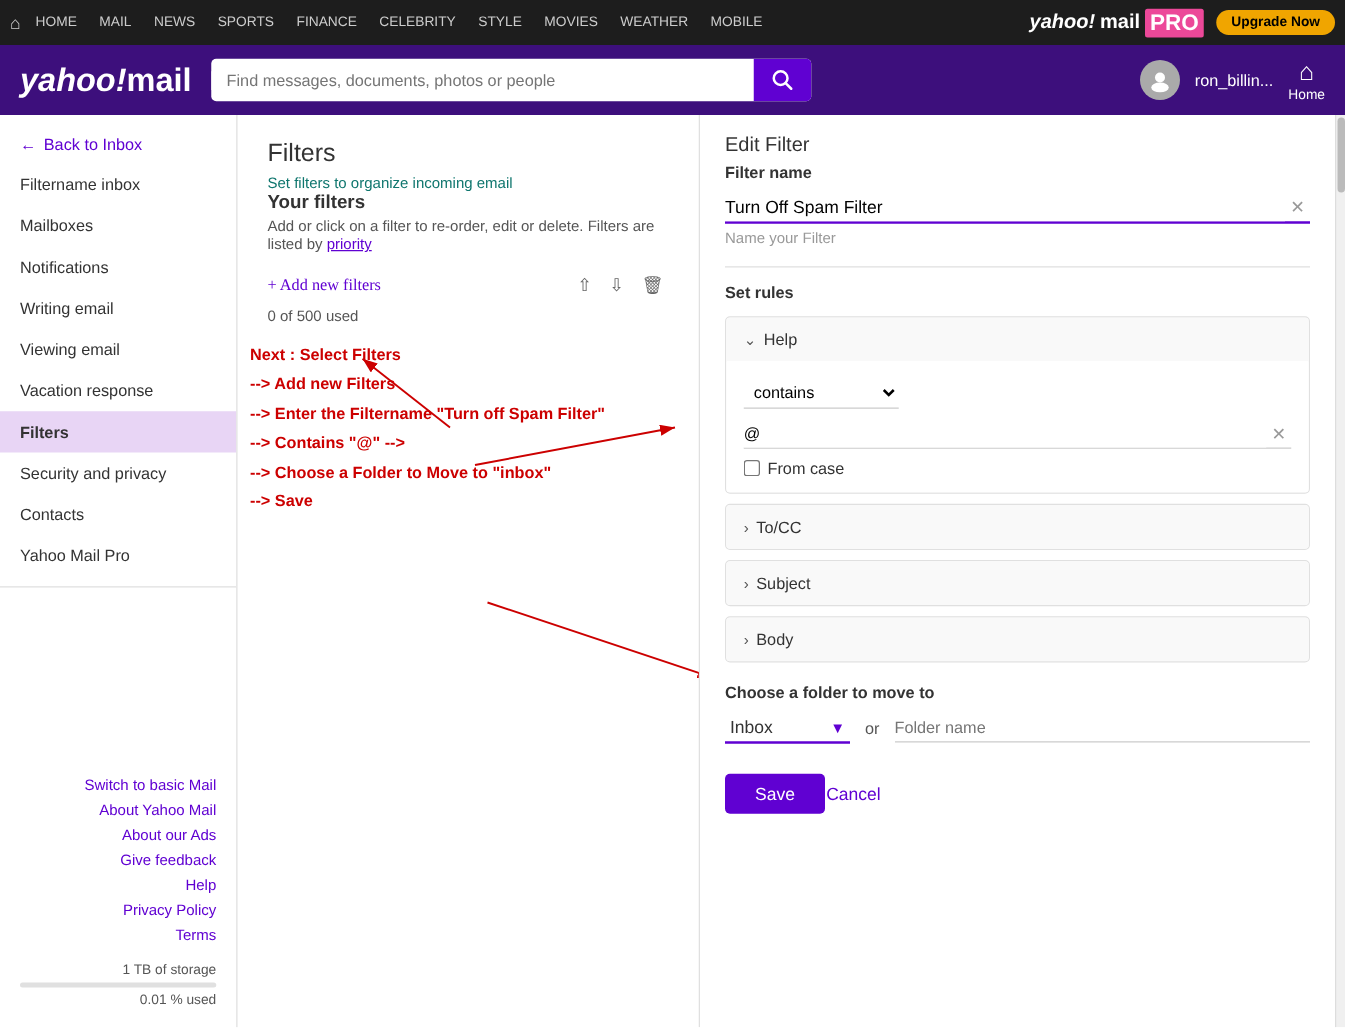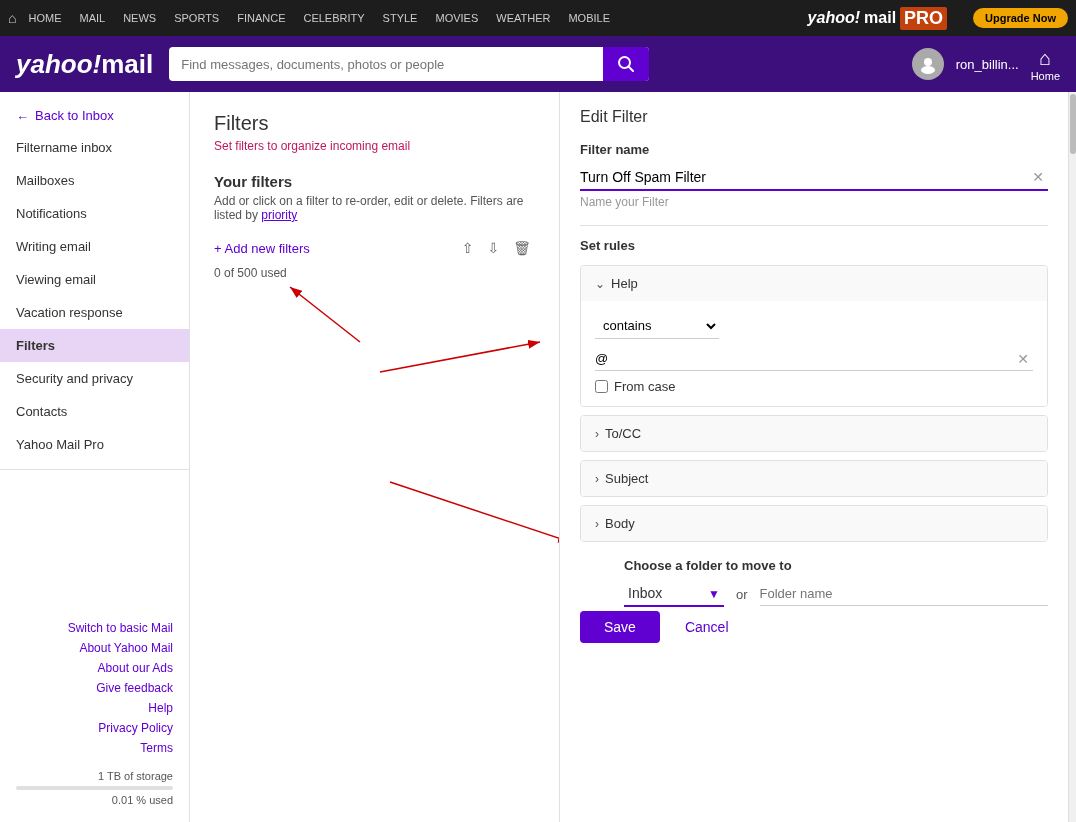--- a/index.html
+++ b/index.html
@@ -22,25 +22,25 @@
       line-height: 36px;
       white-space: nowrap;
     }
     .top-nav .home-icon { color: #ccc; font-size: 14px; margin-right: 2px; }
     .top-nav .spacer { flex: 1; }
     .top-nav .yahoo-logo-small {
       display: flex; align-items: center; gap: 4px;
     }
     .top-nav .yahoo-logo-small span { color: #fff; font-size: 18px; font-weight: bold; }
     .top-nav .pro-badge {
-      background: #c2410c; color: #fff; font-size: 9px; padding: 1px 4px; border-radius: 2px;
+      background: #ec4899; color: #fff; font-size: 9px; padding: 1px 4px; border-radius: 2px;
     }
     .upgrade-btn {
       background: #f0a500; color: #000; border: none; border-radius: 14px;
-      padding: 4px 12px; font-size: 11px; font-weight: bold; cursor: pointer; margin-left: 24px;
+      padding: 4px 12px; font-size: 11px; font-weight: bold; cursor: pointer; margin-left: 8px;
     }
 
     
     .header {
       background: #3d0f7c;
       display: flex;
       align-items: center;
       padding: 8px 16px;
       height: 56px;
       gap: 16px;
@@ -140,31 +140,31 @@
     
     .filters-panel {
       width: 370px;
       min-width: 370px;
       padding: 20px 24px;
       border-right: 1px solid #e0e0e0;
       overflow-y: auto;
       position: relative;
     }
     .filters-title { font-size: 20px; color: #333; font-weight: normal; margin-bottom: 4px; }
-    .filters-subtitle { font-size: 12px; color: #be185d; margin-bottom: 20px; }
+    .filters-subtitle { font-size: 12px; color: #0f766e; }
     .your-filters-title { font-size: 15px; color: #333; font-weight: bold; margin-bottom: 4px; }
     .your-filters-desc { font-size: 12px; color: #555; margin-bottom: 16px; }
     .your-filters-desc a { color: #6001d2; }
     .filter-actions {
       display: flex; align-items: center; gap: 8px;
       margin-bottom: 8px;
     }
     .add-filter-btn {
       color: #6001d2; background: none; border: none; font-size: 13px; cursor: pointer;
-      display: flex; align-items: center; gap: 4px;
+      display: flex; align-items: center; gap: 4px; font-family: Liberation Serif, serif;
     }
     .filter-action-icons { display: flex; gap: 6px; margin-left: auto; }
     .filter-icon-btn {
       background: none; border: none; color: #666; cursor: pointer; font-size: 14px; padding: 2px 4px;
     }
     .filters-count { font-size: 12px; color: #555; }
 
     
     .instruction-overlay {
       position: absolute;
@@ -187,21 +187,21 @@
     }
 
     
     .edit-filter-panel {
       flex: 1;
       overflow-y: auto;
       padding: 16px 20px;
       background: #fff;
       position: relative;
     }
-    .edit-filter-title { font-size: 16px; color: #333; margin-bottom: 16px; font-weight: normal; }
+    .edit-filter-title { font-size: 16px; color: #333; margin-bottom: 4px; font-weight: normal; }
     .field-label { font-size: 13px; color: #333; font-weight: bold; margin-bottom: 8px; }
     .filter-name-hint { font-size: 12px; color: #999; margin-bottom: 16px; }
     .section-divider { height: 1px; background: #e0e0e0; margin: 12px 0; }
     .set-rules-label { font-size: 13px; color: #333; font-weight: bold; margin-bottom: 12px; }
     .rule-section {
       border: 1px solid #e0e0e0; border-radius: 4px; margin-bottom: 8px; overflow: hidden;
     }
     .rule-header {
       display: flex; align-items: center; gap: 6px;
       padding: 10px 14px; background: #f9f9f9; cursor: pointer;
@@ -214,21 +214,21 @@
       border: none; border-bottom: 1px solid #ccc; outline: none;
       font-size: 13px; padding: 4px 4px; background: transparent;
       min-width: 120px;
     }
     .clear-btn {
       background: none; border: none; color: #999; cursor: pointer; font-size: 14px; padding: 0 4px;
     }
     .match-case-row { display: flex; align-items: center; gap: 6px; font-size: 13px; color: #333; }
     .match-case-checkbox { cursor: pointer; }
 
-    .folder-section { margin-top: 16px; margin-left: 44px; }
+    .folder-section { margin-top: 16px; }
     .folder-label { font-size: 13px; color: #333; font-weight: bold; margin-bottom: 8px; }
     .folder-row { display: flex; align-items: center; gap: 12px; }
     .folder-select-wrapper {
       position: relative; display: flex; align-items: center;
     }
     .folder-select {
       border: none; border-bottom: 2px solid #6001d2;
       outline: none; font-size: 14px; padding: 4px 24px 4px 4px;
       color: #333; background: transparent; appearance: none; cursor: pointer;
       min-width: 100px;
@@ -236,21 +236,21 @@
     .folder-chevron {
       position: absolute; right: 4px; top: 50%; transform: translateY(-50%);
       color: #6001d2; pointer-events: none; font-size: 12px;
     }
     .folder-or { font-size: 13px; color: #555; }
     .folder-name-input {
       flex: 1; border: none; border-bottom: 1px solid #ccc;
       outline: none; font-size: 13px; padding: 4px 0; color: #701a75;
     }
 
-    .action-buttons { display: flex; gap: 25px; margin-top: 4px; }
+    .action-buttons { display: flex; gap: 1px; margin-top: 24px; }
     .save-btn {
       background: #6001d2; color: #fff; border: none; border-radius: 4px;
       padding: 8px 24px; font-size: 14px; cursor: pointer;
     }
     .cancel-btn {
       background: none; color: #6001d2; border: none;
       font-size: 14px; cursor: pointer;
     }
 
     
@@ -380,20 +380,28 @@
       <div class="filter-actions">
         <button class="add-filter-btn">+ Add new filters</button>
         <div class="filter-action-icons">
           <button class="filter-icon-btn">⇧</button>
           <button class="filter-icon-btn">⇩</button>
           <button class="filter-icon-btn">🗑</button>
         </div>
       </div>
       <div class="filters-count">0 of 500 used</div>
 
+      <div class="instruction-overlay">
+        <div>Next : Select Filters</div>
+        <div>--&gt; Add new  Filters</div>
+        <div>--&gt; Enter the Filtername "Turn off Spam Filter"</div>
+        <div>--&gt; Contains "@" --&gt;</div>
+        <div>--&gt; Choose a Folder to Move to "inbox"</div>
+        <div>--&gt; Save</div>
+      </div>
 
       <svg class="arrows-svg" xmlns="http://www.w3.org/2000/svg">
 
         <line x1="170" y1="250" x2="100" y2="195" stroke="#cc0000" stroke-width="1.5" marker-end="url(#arrowhead)"></line>
 
         <line x1="190" y1="280" x2="350" y2="250" stroke="#cc0000" stroke-width="1.5" marker-end="url(#arrowhead)"></line>
 
         <line x1="200" y1="390" x2="380" y2="450" stroke="#cc0000" stroke-width="1.5" marker-end="url(#arrowhead)"></line>
         <defs>
           <marker id="arrowhead" markerWidth="8" markerHeight="6" refX="8" refY="3" orient="auto">

